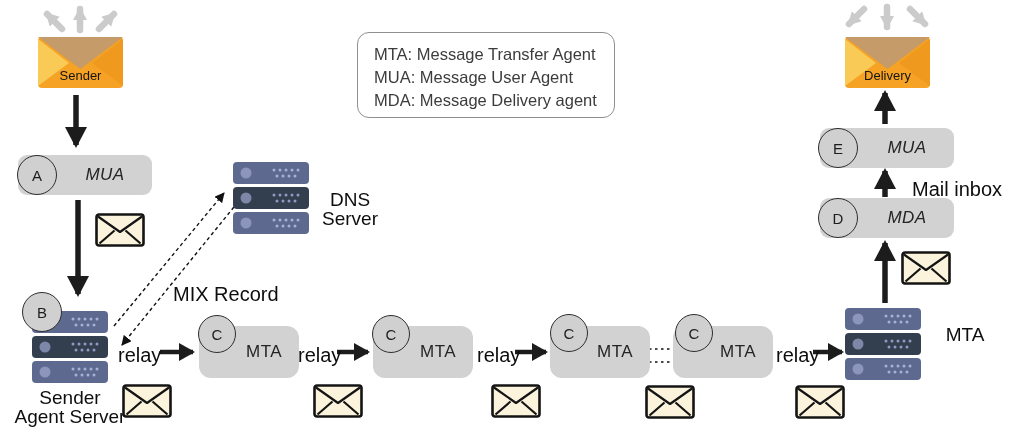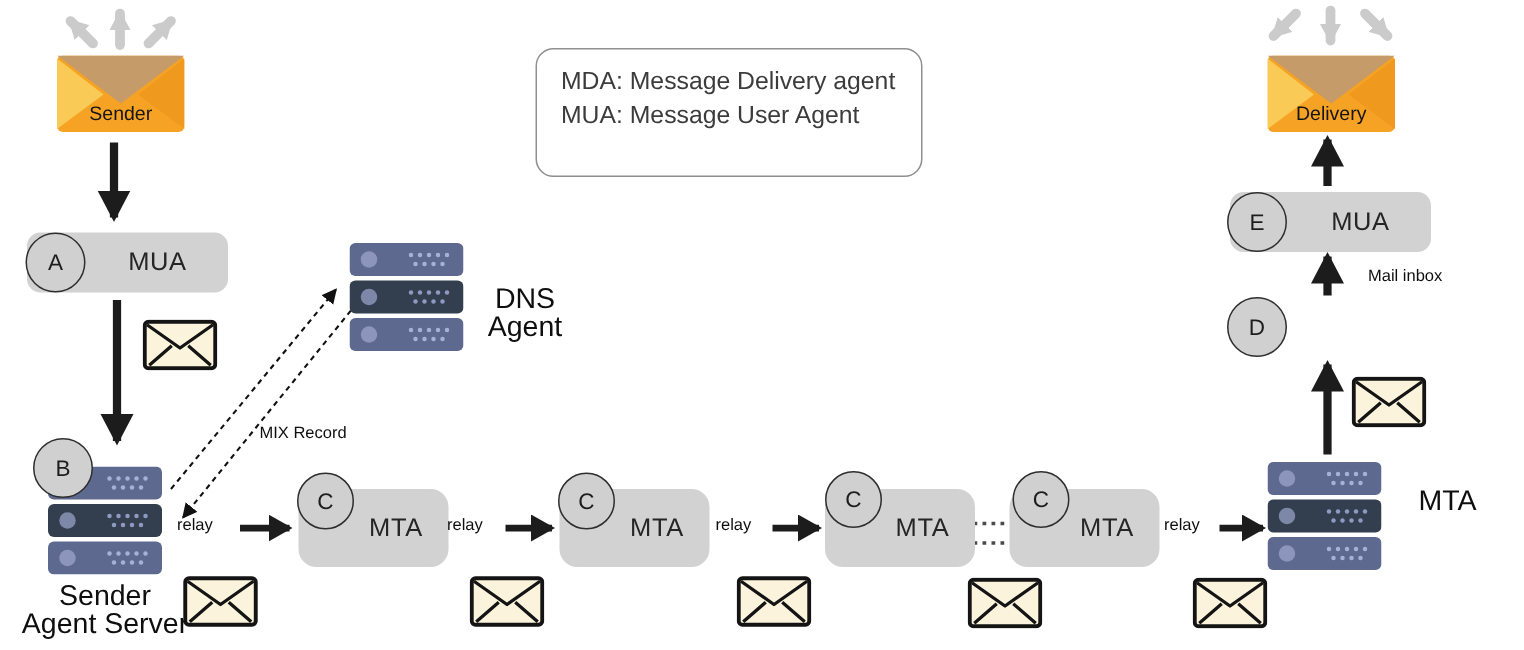--- a/index.html
+++ b/index.html
@@ -7,21 +7,21 @@
     position:relative; width:1016px; height:433px; background:#ffffff;
     font-family:"Liberation Sans","DejaVu Sans",sans-serif; overflow:hidden;
   }
   .overlay { position:absolute; left:0; top:0; z-index:1; }
 
   .agent-box {
     position:absolute; z-index:2; background:#d2d2d2; border-radius:10px;
     display:flex; align-items:center; justify-content:center;
     color:#252525; font-size:17px; letter-spacing:.4px;
   }
-  .agent-box.mua-mda { width:134px; height:40px; padding-left:40px; box-sizing:border-box; border-radius:9px; }
+  .agent-box.mua-mda { width:134px; height:40px; padding-left:40px; box-sizing:border-box; border-radius:9px;font-style:italic; }
   .agent-box.mta { width:100px; height:52px; padding-left:30px; box-sizing:border-box; border-radius:12px; }
 
   .badge {
     position:absolute; z-index:3; border-radius:50%;
     background:#d0d0d0; border:1.6px solid #2e2e2e; box-sizing:border-box;
     display:flex; align-items:center; justify-content:center;
     font-size:15px; color:#1d1d1d;
   }
   .badge.b40 { width:40px; height:40px; }
   .badge.b38 { width:38px; height:38px; }
@@ -33,21 +33,21 @@
   }
 
   .env-msg { position:absolute; z-index:2; width:50px; height:34px; }
 
   .server { position:absolute; z-index:2; width:76px; height:72px; }
 
   .node-label {
     position:absolute; z-index:2; text-align:center;
     font-size:19px; line-height:19px; color:#0e0e0e;
   }
-  .flow-label { position:absolute; z-index:2; font-size:11px; color:#0e0e0e; }
+  .flow-label { position:absolute; z-index:2; font-size:20px; color:#0e0e0e; }
 
   .legend {
     position:absolute; z-index:2; left:357px; top:32px; width:258px; height:86px;
     border:1.6px solid #8f8f8f; border-radius:12px; background:#ffffff;
     box-sizing:border-box; padding:10px 0 0 16px;
     font-size:16.5px; line-height:23px; color:#3c3c3c;
   }
 </style>
 </head>
 <body>
@@ -122,34 +122,38 @@
     <svg width="85" height="51" viewBox="0 0 85 51">
       <rect x="0" y="0" width="85" height="51" rx="4" fill="#F6A224"></rect>
       <polygon points="0,2 31,26 0,49" fill="#FACA56"></polygon>
       <polygon points="85,2 54,26 85,49" fill="#EF9A1E"></polygon>
       <polygon points="0,0 85,0 42.5,32" fill="#C59B69"></polygon>
     </svg>
     <div class="env-label">Delivery</div>
   </div>
 
   <div class="legend">
+    <div>MTA: Message Transfer Agent</div>
+    <div>MUA: Message User Agent</div>
     <div>MDA: Message Delivery agent</div>
-    <div>MUA: Message User Agent</div>
   </div>
 
   <div class="agent-box mua-mda" style="left:18px; top:155px;">
     <span>MUA</span>
   </div>
   <div class="badge b40" style="left:17px; top:155px;">A</div>
 
   <div class="agent-box mua-mda" style="left:820px; top:128px;">
     <span>MUA</span>
   </div>
   <div class="badge b40" style="left:818px; top:128px;">E</div>
 
+  <div class="agent-box mua-mda" style="left:820px; top:198px;">
+    <span>MDA</span>
+  </div>
   <div class="badge b40" style="left:818px; top:198px;">D</div>
 
   <div class="flow-label" style="left:912px; top:178px;">Mail inbox</div>
 
   <div class="agent-box mta" style="left:199px; top:326px;">
     <span>MTA</span>
   </div>
   <div class="badge b38" style="left:198px; top:315px;">C</div>
 
   <div class="agent-box mta" style="left:373px; top:326px;">
@@ -216,21 +220,21 @@
           <circle cx="44" cy="64" r="1.5"></circle>
             <circle cx="50" cy="64" r="1.5"></circle>
             <circle cx="56" cy="64" r="1.5"></circle>
             <circle cx="62" cy="64" r="1.5"></circle>
         </g>
       </g>
     </svg>
   </div>
   <div class="node-label" style="left:318px; top:190px; width:64px;">
     <div>DNS</div>
-    <div>Agent</div>
+    <div>Server</div>
   </div>
   <div class="flow-label" style="left:173px; top:283px;text-align:center;">MIX Record</div>
 
   <div class="server" style="left:32px; top:311px;">
     <svg width="76" height="72" viewBox="0 0 76 72">
       <g>
         <rect x="0" y="0" width="76" height="22" rx="4" fill="#5E6990"></rect>
         <circle cx="13" cy="11" r="5.5" fill="#8C96BC"></circle>
         <g fill="#A7B1D6">
           <circle cx="41" cy="8" r="1.5"></circle>

